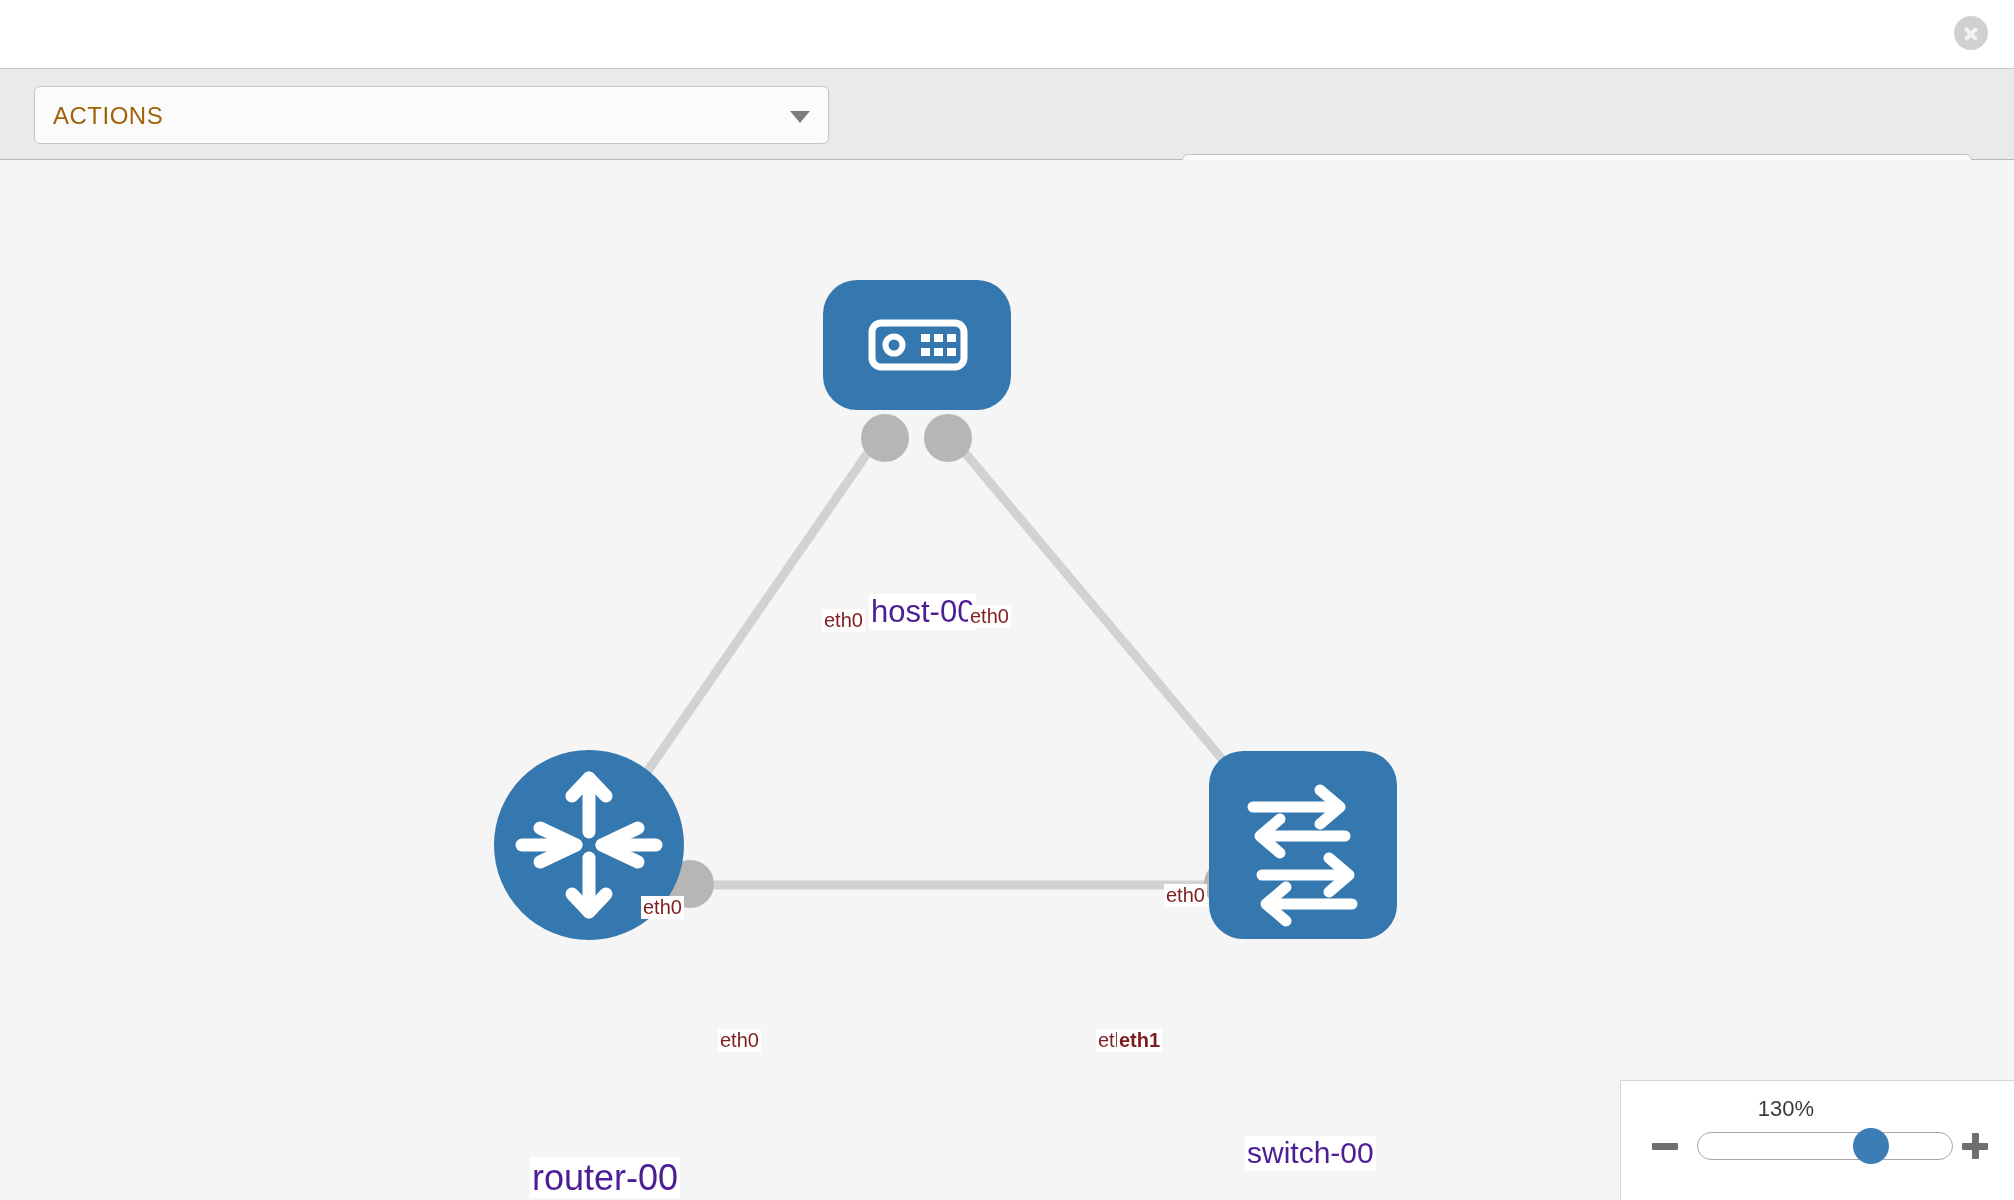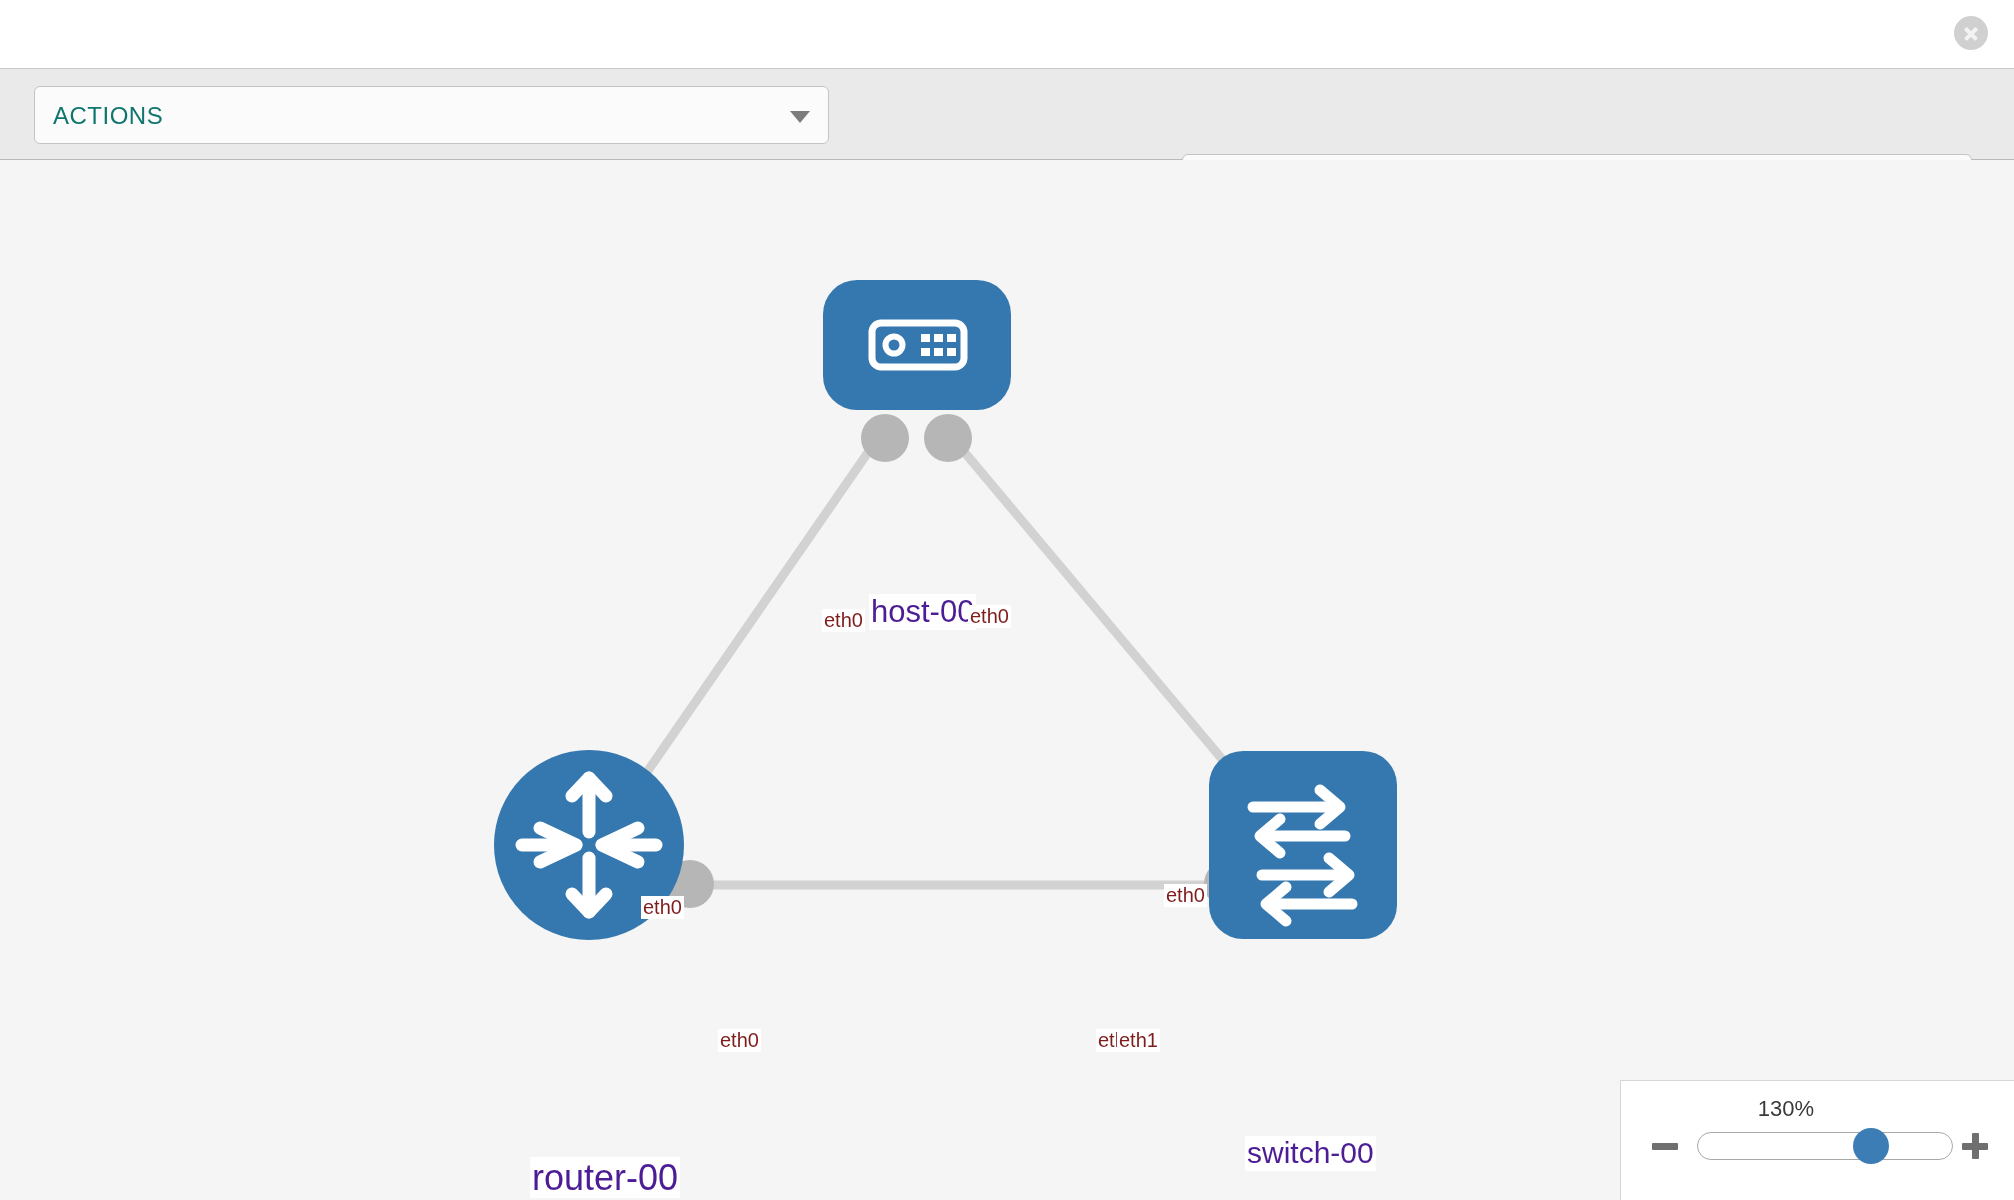--- a/index.html
+++ b/index.html
@@ -80,21 +80,21 @@
     border: 1px solid #c4c4c4;
     border-radius: 6px;
     box-sizing: border-box;
     cursor: pointer;
   }
   .actions-label {
     position: absolute;
     left: 18px;
     top: 15px;
     font-size: 24px;
-    color: #0f766e;
+    color: #a16207;
     letter-spacing: 0.5px;
   }
   .caret {
     position: absolute;
     width: 0; height: 0;
     border-left: 10px solid transparent;
     border-right: 10px solid transparent;
     border-top: 12px solid #7d7d7d;
   }
   .actions-select .caret { right: 18px; top: 24px; }
@@ -335,21 +335,21 @@
   <div class="node-label" style="left:869px; top:434px; font-size:31px;">host-00</div>
   <div class="node-label" style="left:530px; top:997px; font-size:36px;">router-00</div>
   <div class="node-label" style="left:1245px; top:976px; font-size:30px;">switch-00</div>
 
   <div class="link-label" style="left:822px; top:449px;">eth0</div>
   <div class="link-label" style="left:968px; top:445px;">eth0</div>
   <div class="link-label" style="left:641px; top:736px;">eth0</div>
   <div class="link-label" style="left:1164px; top:724px;">eth0</div>
   <div class="link-label" style="left:718px; top:869px;">eth0</div>
   <div class="link-label" style="left:1096px; top:869px;">eth0</div>
-  <div class="link-label" style="left:1117px; top:869px;">eth1</div>
+  <div class="link-label" style="left:1117px; top:869px;font-weight:bold;">eth1</div>
 </div>
 
 <div class="zoom-panel">
   <div class="zoom-value">130%</div>
   <div class="zoom-minus"></div>
   <div class="zoom-track"></div>
   <div class="zoom-handle"></div>
   <div class="zoom-plus"></div>
 </div>
 

